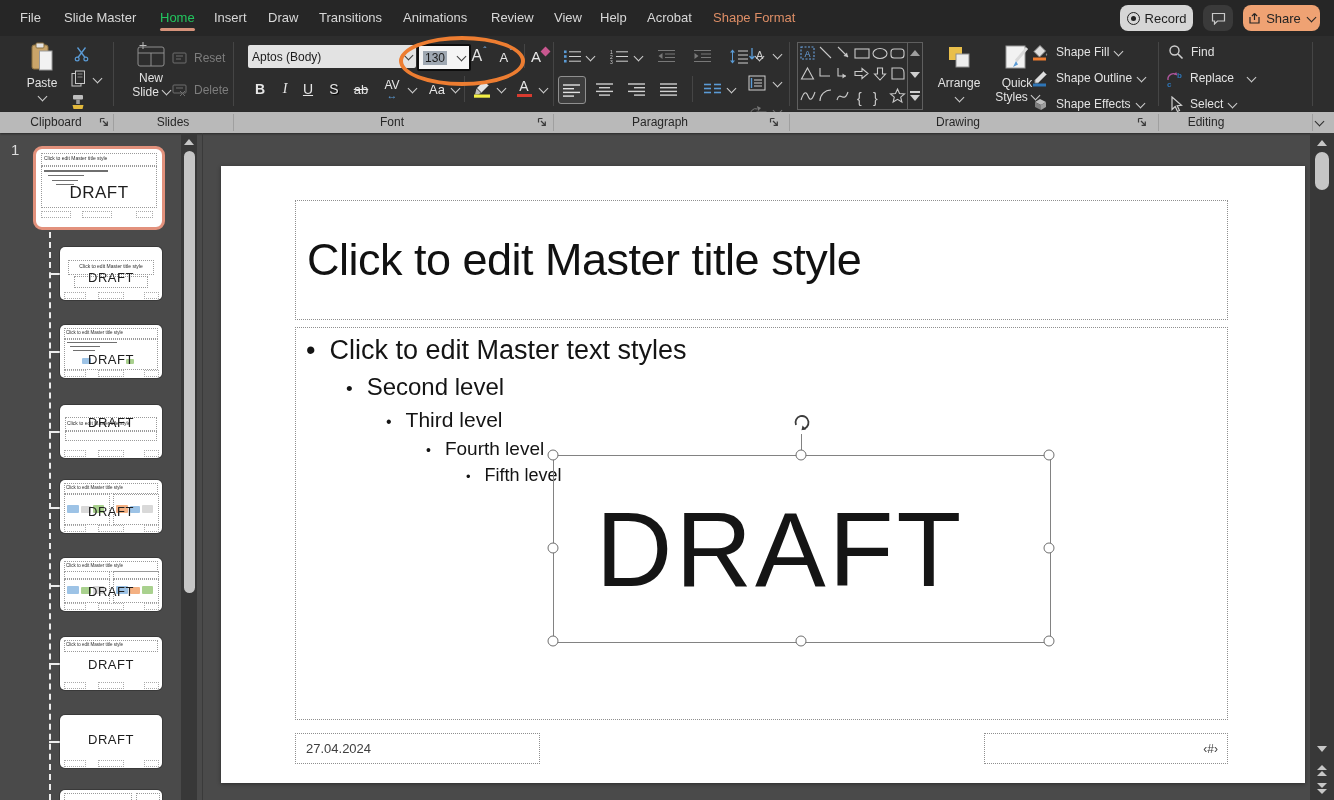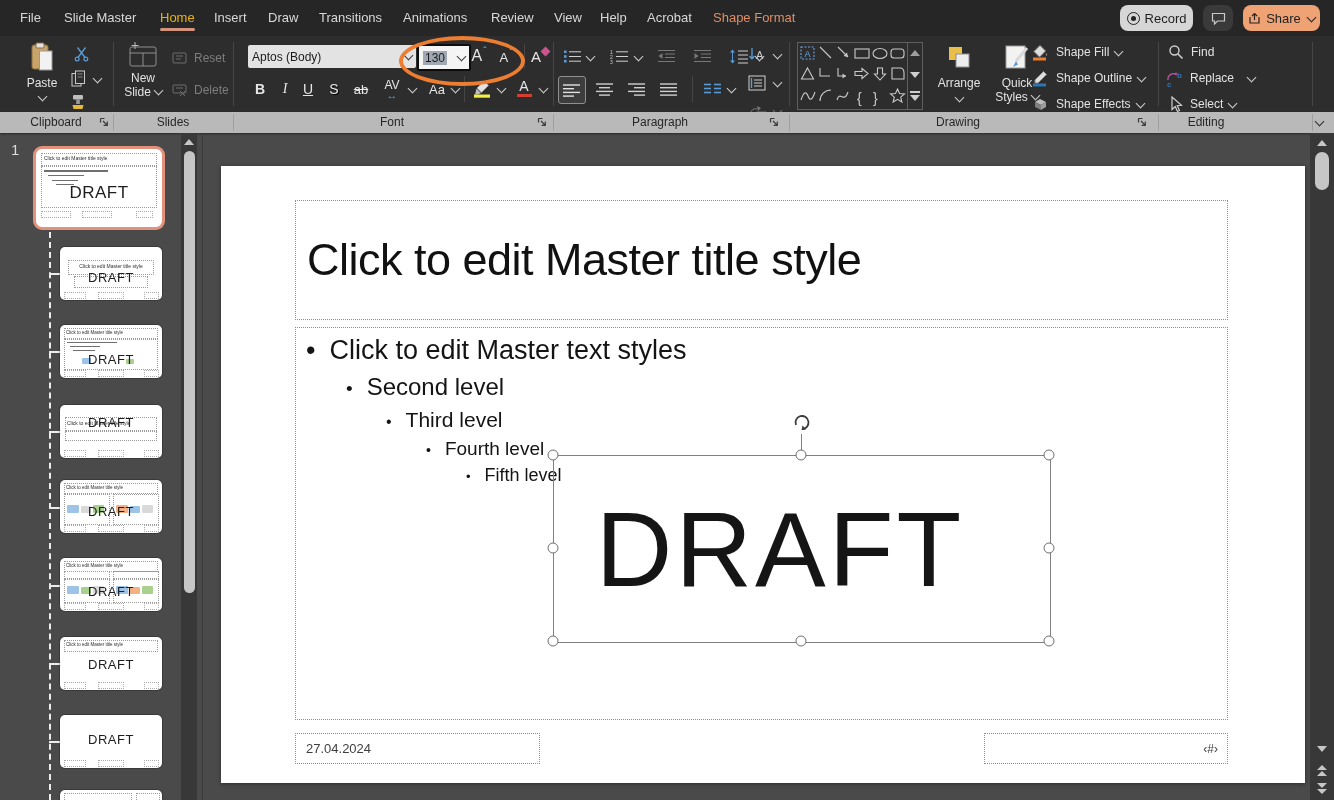--- a/index.html
+++ b/index.html
@@ -4,21 +4,21 @@
 <style>
   html,body{margin:0;padding:0;width:1334px;height:800px;overflow:hidden;
     background:#4a4a4a;font-family:"Liberation Sans",sans-serif;
     -webkit-font-smoothing:antialiased;}
   .abs{position:absolute;}
   svg{display:block;}
 
   
   #menubar{position:absolute;left:0;top:0;width:1334px;height:36px;background:#262626;}
   .tab{position:absolute;top:0;height:36px;line-height:36px;font-size:13px;color:#d8d8d8;cursor:default;white-space:nowrap;}
-  .tab.active{color:#eab308;}
+  .tab.active{color:#22c55e;}
   .tab.active::after{content:"";position:absolute;left:0;right:0;bottom:5px;height:3px;background:#d6937b;border-radius:2px;}
   .tab.accent{color:#de8e66;}
   .topbtn{position:absolute;top:5px;height:26px;border-radius:8px;display:flex;align-items:center;justify-content:center;font-size:13px;}
   .chv{display:inline-block;width:6px;height:6px;border-right:1.5px solid currentColor;border-bottom:1.5px solid currentColor;transform:rotate(45deg);}
   .chv-abs{position:absolute;width:6px;height:6px;border-right:1.5px solid currentColor;border-bottom:1.5px solid currentColor;transform:rotate(45deg);}
 
   
   #ribbon{position:absolute;left:0;top:36px;width:1334px;height:76px;background:#2d2d2d;}
   .gdiv{position:absolute;top:6px;height:64px;width:1px;background:#454545;}
   .rlabel-strip{position:absolute;left:0;top:112px;width:1334px;height:21px;background:#b9b9b9;box-shadow:0 1px 2px rgba(0,0,0,.45);}
@@ -132,21 +132,21 @@
   </div>
   <span class="chv-abs" style="left:94px;top:39px;color:#cfcfcf"></span>
   <div class="iconbtn" style="left:68px;top:56px;width:20px;height:20px">
     <svg width="16" height="17" viewBox="0 0 16 17">
         <rect x="3" y="1" width="10" height="4.5" rx="1" fill="#bdbdbd"></rect>
         <rect x="6.2" y="5.5" width="3.6" height="4.5" fill="#9a9a9a"></rect>
         <path d="M2.5 11 h11 l-1 4 h-9 z" fill="#e3b93c"></path>
       </svg>
   </div>
 
-  <div class="bigbtn" style="left:118px;top:6px;width:50px;">
+  <div class="bigbtn" style="left:126px;top:6px;width:50px;">
     <svg width="30" height="26" viewBox="0 0 30 26">
       <line x1="7" y1="0" x2="7" y2="7" stroke="#bdbdbd"></line>
         <line x1="3.5" y1="3.5" x2="10.5" y2="3.5" stroke="#bdbdbd"></line>
       <rect x="2" y="5" width="26" height="19" rx="2" fill="none" stroke="#8f8f8f"></rect>
       <line x1="2" y1="11" x2="28" y2="11" stroke="#8f8f8f"></line>
         <line x1="15" y1="11" x2="15" y2="24" stroke="#8f8f8f"></line>
     </svg>
     <span style="margin-top:3px">New</span>
     <span style="display:flex;align-items:center;gap:4px">
         <span>Slide</span>

